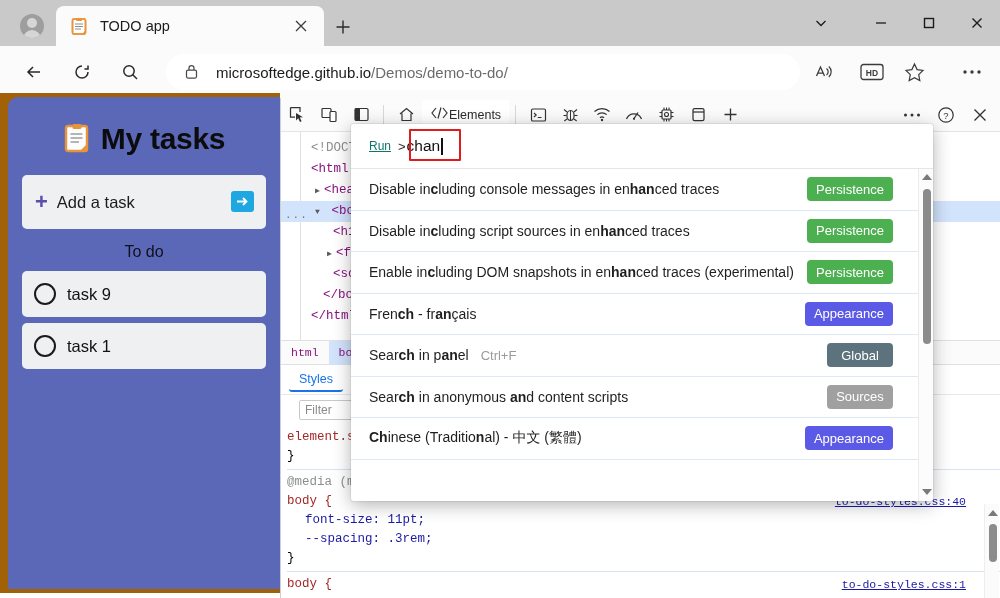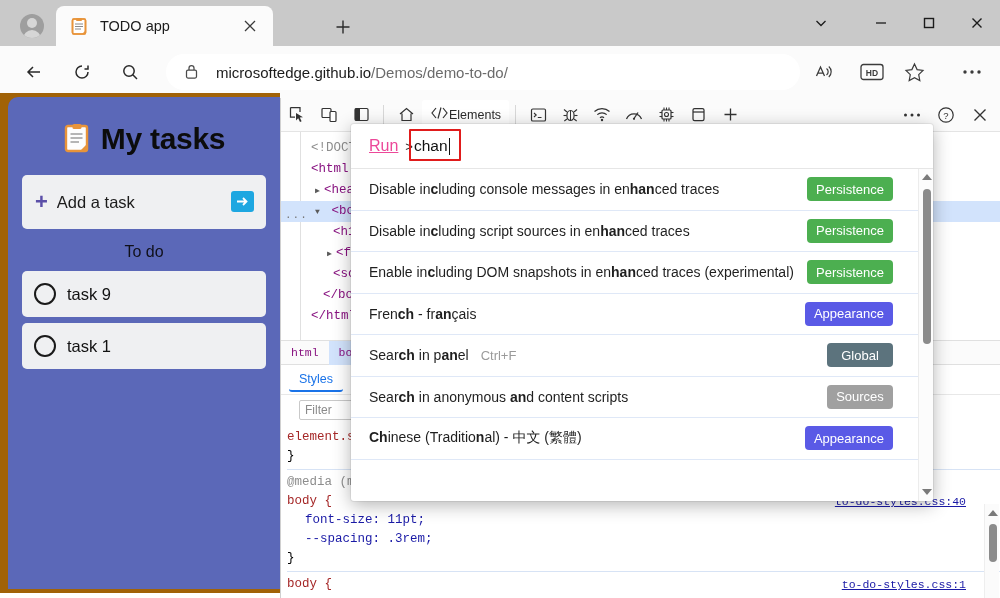--- a/index.html
+++ b/index.html
@@ -27,21 +27,21 @@
   }
   .avatar-circle::before {
     content:""; position:absolute; left:7px; top:4px;
     width:10px; height:10px; border-radius:50%; background:#d6d6d6;
   }
   .avatar-circle::after {
     content:""; position:absolute; left:3px; top:16px;
     width:18px; height:14px; border-radius:9px 9px 0 0; background:#d6d6d6;
   }
   .tab {
-    position:absolute; left:56px; top:6px; width:217px; height:40px;
+    position:absolute; left:56px; top:6px; width:268px; height:40px;
     background:#fbfbfb; border-radius:8px 8px 0 0;
     display:flex; align-items:center;
   }
   .tab-favicon {
     margin-left:14px; width:18px; height:18px; position:relative; flex:none;
   }
   .tab-title {
     margin-left:12px; font-size:14.5px; color:#1b1b1b; white-space:nowrap;
   }
   .tab-close {
@@ -268,21 +268,21 @@
   .palette {
     position:absolute; left:351px; top:124px; width:582px; height:377px;
     background:#fff; border-radius:3px;
     box-shadow:0 4px 18px rgba(0,0,0,0.30), 0 0 0 1px rgba(0,0,0,0.06);
     overflow:hidden;
   }
   .pal-input-row {
     height:45px; display:flex; align-items:center; padding-left:18px;
     border-bottom:1px solid #e6e6e6; position:relative;
   }
-  .pal-run { color:#ec4899; font-size:16px;text-decoration:underline; }
+  .pal-run { color:#0f766e; font-size:12px;text-decoration:underline; }
   .pal-query-wrap {
     position:relative; margin-left:7px; display:inline-flex; align-items:center;
   }
   .pal-chev { color:#2b2b2b; font-size:13px; margin-right:1px; }
   .pal-query { font-size:15.5px; color:#111; }
   .pal-caret {
     display:inline-block; width:1.5px; height:17px; background:#111;
     margin-left:1px;
   }
   .annot-box {

